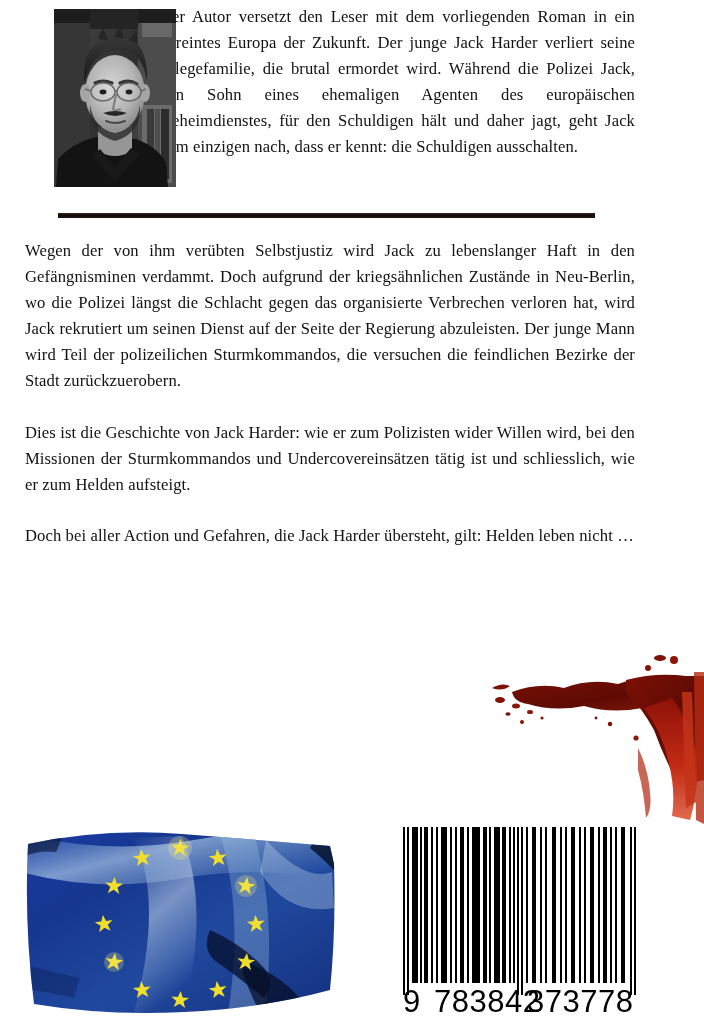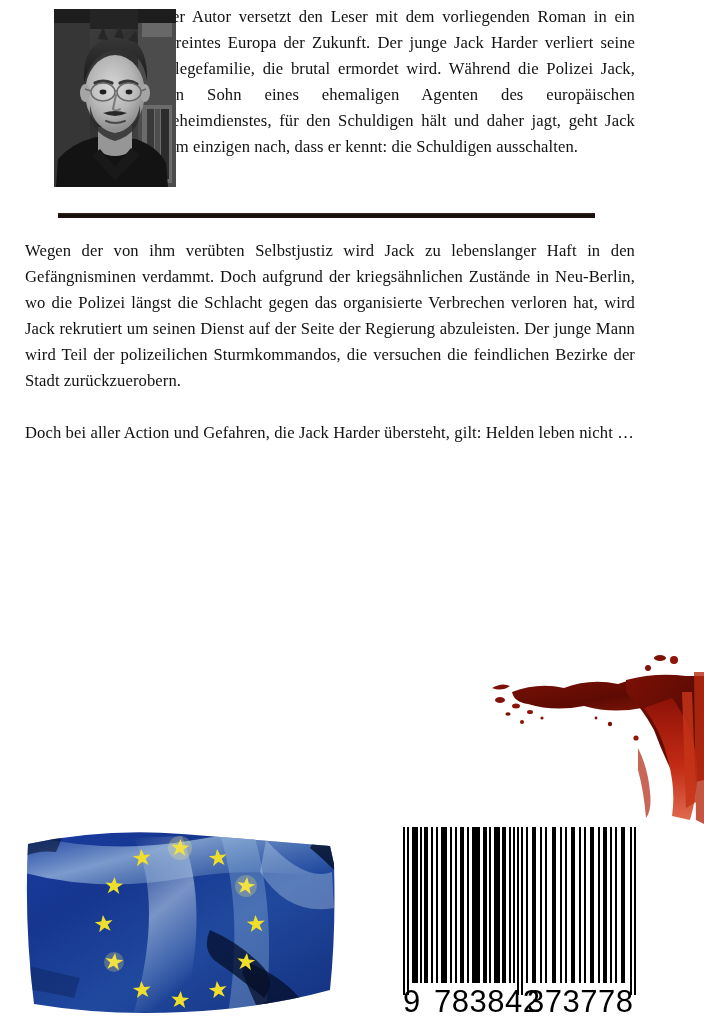--- a/index.html
+++ b/index.html
@@ -212,20 +212,21 @@
         </svg>
       </div>
     </div>
     <span>Der Autor versetzt den Leser mit dem vorliegenden Roman in ein vereintes Europa der Zukunft. Der junge Jack Harder verliert seine Pflegefamilie, die brutal ermordet wird. Während die Polizei Jack, den Sohn eines ehemaligen Agenten des europäischen Geheimdienstes, für den Schuldigen hält und daher jagt, geht Jack dem einzigen nach, dass er kennt: die Schuldigen ausschalten.</span>
   </div>
 
   <div class="divider"></div>
 
   <div class="body-text">
     <p>Wegen der von ihm verübten Selbstjustiz wird Jack zu lebenslanger Haft in den Gefängnisminen verdammt. Doch aufgrund der kriegsähnlichen Zustände in Neu-Berlin, wo die Polizei längst die Schlacht gegen das organisierte Verbrechen verloren hat, wird Jack rekrutiert um seinen Dienst auf der Seite der Regierung abzuleisten. Der junge Mann wird Teil der polizeilichen Sturmkommandos, die versuchen die feindlichen Bezirke der Stadt zurückzuerobern.</p>
+    <p>Dies ist die Geschichte von Jack Harder: wie er zum Polizisten wider Willen wird, bei den Missionen der Sturmkommandos und Undercovereinsätzen tätig ist und schliesslich, wie er zum Helden aufsteigt.</p>
     <p>Doch bei aller Action und Gefahren, die Jack Harder übersteht, gilt: Helden leben nicht …</p>
   </div>
 
   <div class="blood">
     <svg viewBox="0 0 218 172" preserveAspectRatio="none" aria-hidden="true">
       <defs>
         <linearGradient id="bloodDeep" x1="0" y1="0" x2="1" y2="1">
           <stop offset="0%" stop-color="#7c1006"></stop>
           <stop offset="55%" stop-color="#5e0b03"></stop>
           <stop offset="100%" stop-color="#8d1a0b"></stop>

